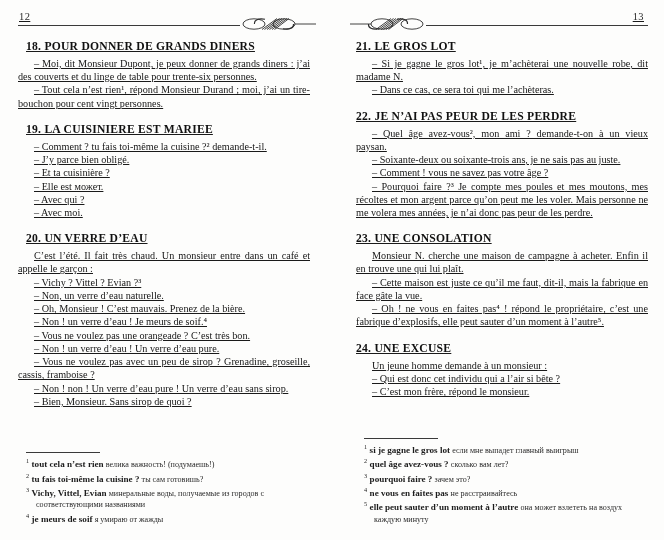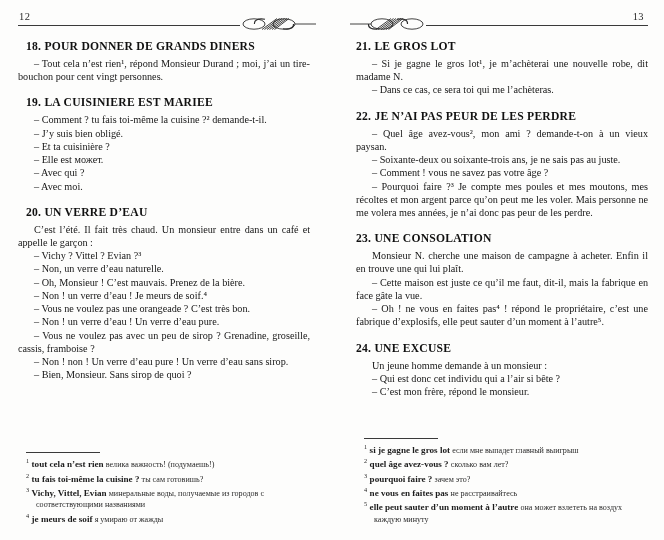--- a/index.html
+++ b/index.html
@@ -13,20 +13,21 @@
     font-family: "Liberation Serif", "DejaVu Serif", serif;
     color: #1a1a1a;
     overflow: hidden;
   }
   .spread {
     position: relative;
     width: 664px;
     height: 540px;
     background: #fdfdfc;
     display: flex;
+    text-decoration: underline;
   }
   .page {
     position: relative;
     width: 332px;
     height: 540px;
     box-sizing: border-box;
     padding: 0 22px;
   }
   .page.left  { padding-left: 18px; padding-right: 22px; }
   .page.right { padding-left: 24px; padding-right: 16px; }
@@ -165,25 +166,26 @@
             <path d="M23 4.2 C16 3, 12 5, 12.5 9"></path>
             <path d="M41 13.8 C48 15, 52 13, 51.5 9"></path>
           </g>
         </svg>
       </div>
     </div>
 
     <div class="content">
 
       <h2 class="joke-title first">18. POUR DONNER DE GRANDS DINERS</h2>
+      <p class="para">– Moi, dit Monsieur Dupont, je peux donner de grands diners : j’ai des couverts et du linge de table pour trente-six personnes.</p>
       <p class="para">– Tout cela n’est rien¹, répond Monsieur Durand ; moi, j’ai un tire-bouchon pour cent vingt personnes.</p>
 
       <h2 class="joke-title">19. LA CUISINIERE EST MARIEE</h2>
       <p class="para nojust">– Comment ? tu fais toi-même la cuisine ?² demande-t-il.</p>
-      <p class="para nojust">– J’y suis bien obligé.</p>
+      <p class="para nojust">– J’y parce bien obligé.</p>
       <p class="para nojust">– Et ta cuisinière ?</p>
       <p class="para nojust">– Elle est может.</p>
       <p class="para nojust">– Avec qui ?</p>
       <p class="para nojust">– Avec moi.</p>
 
       <h2 class="joke-title">20. UN VERRE D’EAU</h2>
       <p class="para">C’est l’été. Il fait très chaud. Un monsieur entre dans un café et appelle le garçon :</p>
       <p class="para nojust">– Vichy ? Vittel ? Evian ?³</p>
       <p class="para nojust">– Non, un verre d’eau naturelle.</p>
       <p class="para nojust">– Oh, Monsieur ! C’est mauvais. Prenez de la bière.</p>

